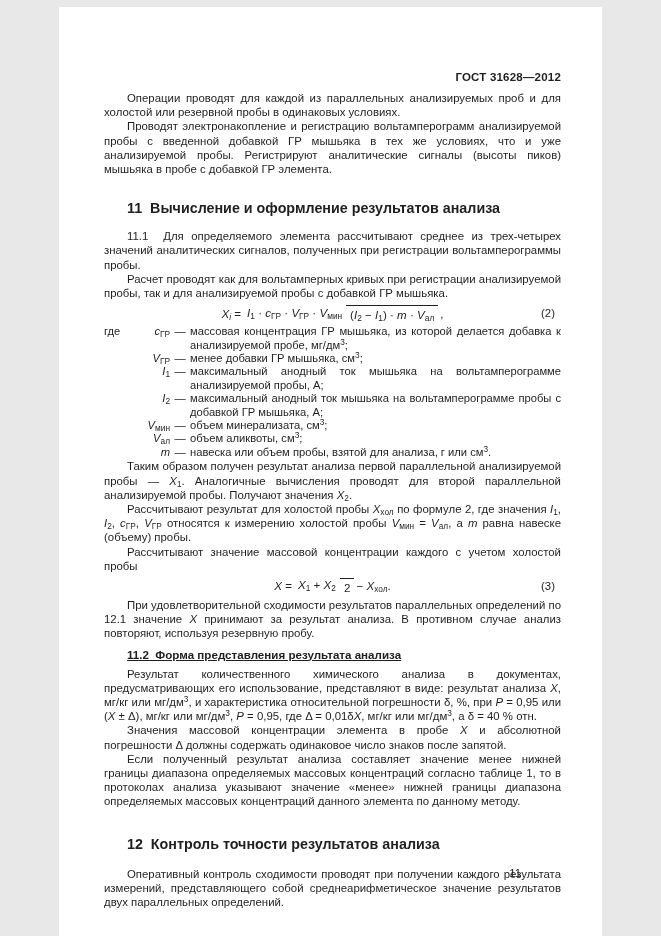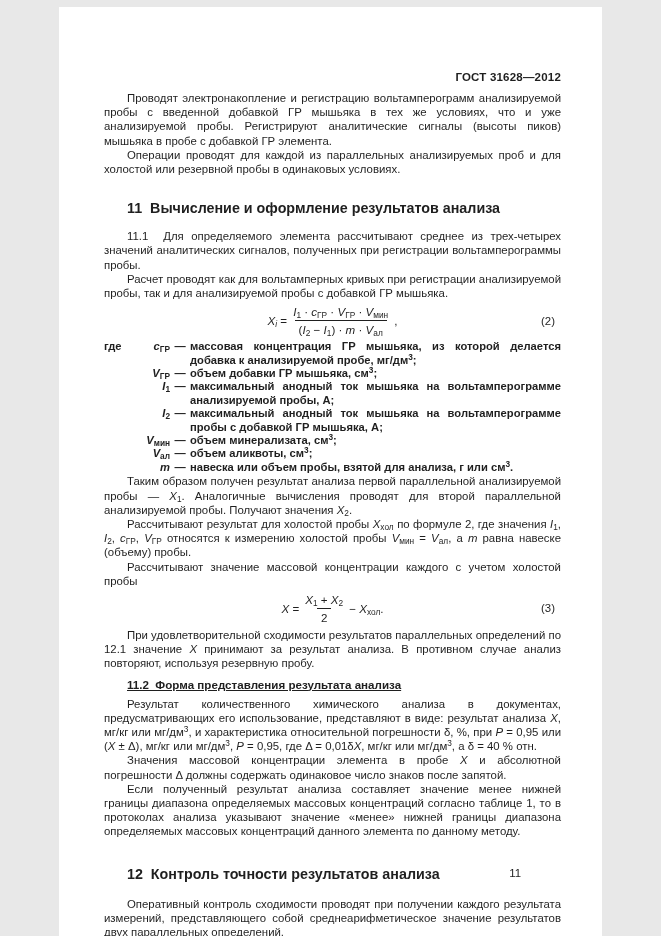--- a/index.html
+++ b/index.html
@@ -26,47 +26,47 @@
     padding-left:23px;line-height:14px;text-decoration:underline;
   }
   sub{font-size:8.3px;line-height:0;vertical-align:-2px;}
   sup{font-size:8.3px;line-height:0;vertical-align:4px;}
   .it{font-style:italic;}
   
   .formula{
     position:relative;display:flex;align-items:center;justify-content:center;
     margin:5px 0 4px 0;font-size:11.6px;line-height:13px;
   }
-  .frac{display:inline-flex;flex-direction:column;align-items:center;margin:0 2px;}
+  .frac{display:inline-flex;flex-direction:row;align-items:center;margin:0 2px;}
   .frac .num{padding:0 4px 2px 4px;}
   .frac .den{border-top:1px solid #1f1f1f;padding:2px 4px 0 4px;}
   .f-num{position:absolute;right:6px;top:50%;transform:translateY(-50%);font-size:11.4px;}
   
-  .defs{margin:3px 0 0 0;font-size:11.2px;line-height:13.4px;font-weight:bold;}
+  .defs{margin:3px 0 0 0;font-size:11.2px;line-height:13.4px;}
   .def-row{display:flex;}
   .def-pre{flex:none;width:24px;}
   .def-term{flex:none;width:42px;text-align:right;}
   .def-dash{flex:none;width:20px;text-align:center;}
   .def-desc{flex:1;text-align:justify;}
   .page-number{
     position:absolute;right:81px;bottom:64px;font-size:11.4px;
   }
   .h1-12{margin-top:27px;margin-bottom:14px;}
   .h2-121{margin-top:14px;margin-bottom:6px;}
 </style>
 </head>
 <body>
 
 <div class="page">
   <div class="content">
 
     <div class="doc-code">ГОСТ 31628—2012</div>
 
+    <p class="body">Операции проводят для каждой из параллельных анализируемых проб и для холостой или резервной пробы в одинаковых условиях.</p>
     <p class="body">Проводят электронакопление и регистрацию вольтамперограмм анализируемой пробы с введенной добавкой ГР мышьяка в тех же условиях, что и уже анализируемой пробы. Регистрируют аналитические сигналы (высоты пиков) мышьяка в пробе с добавкой ГР элемента.</p>
-    <p class="body">Операции проводят для каждой из параллельных анализируемых проб и для холостой или резервной пробы в одинаковых условиях.</p>
 
     <div class="h1">11&nbsp; Вычисление и оформление результатов анализа</div>
 
     <p class="body">11.1&nbsp; Для определяемого элемента рассчитывают среднее из трех-четырех значений аналитических сигналов, полученных при регистрации вольтамперограммы пробы.</p>
     <p class="body">Расчет проводят как для вольтамперных кривых при регистрации анализируемой пробы, так и для анализируемой пробы с добавкой ГР мышьяка.</p>
 
     <div class="formula">
       <span><span class="it">X</span><sub class="it">i</sub><span> = </span></span>
       <span class="frac">
         <span class="num"><span class="it">I</span><sub>1</sub><span> · </span><span class="it">c</span><sub>ГР</sub><span> · </span><span class="it">V</span><sub>ГР</sub><span> · </span><span class="it">V</span><sub>мин</sub></span>
@@ -80,21 +80,21 @@
       <div class="def-row">
         <span class="def-pre">где</span>
         <span class="def-term"><span class="it">c</span><sub>ГР</sub></span>
         <span class="def-dash">—</span>
         <span class="def-desc"><span>массовая концентрация ГР мышьяка, из которой делается добавка к анализируемой пробе, мг/дм</span><sup>3</sup><span>;</span></span>
       </div>
       <div class="def-row">
         <span class="def-pre"></span>
         <span class="def-term"><span class="it">V</span><sub>ГР</sub></span>
         <span class="def-dash">—</span>
-        <span class="def-desc"><span>объем добавки ГР мышьяка, см</span><sup>3</sup><span>;</span></span>
+        <span class="def-desc"><span>менее добавки ГР мышьяка, см</span><sup>3</sup><span>;</span></span>
       </div>
       <div class="def-row">
         <span class="def-pre"></span>
         <span class="def-term"><span class="it">I</span><sub>1</sub></span>
         <span class="def-dash">—</span>
         <span class="def-desc"><span>максимальный анодный ток мышьяка на вольтамперограмме анализируемой пробы, А;</span></span>
       </div>
       <div class="def-row">
         <span class="def-pre"></span>
         <span class="def-term"><span class="it">I</span><sub>2</sub></span>

